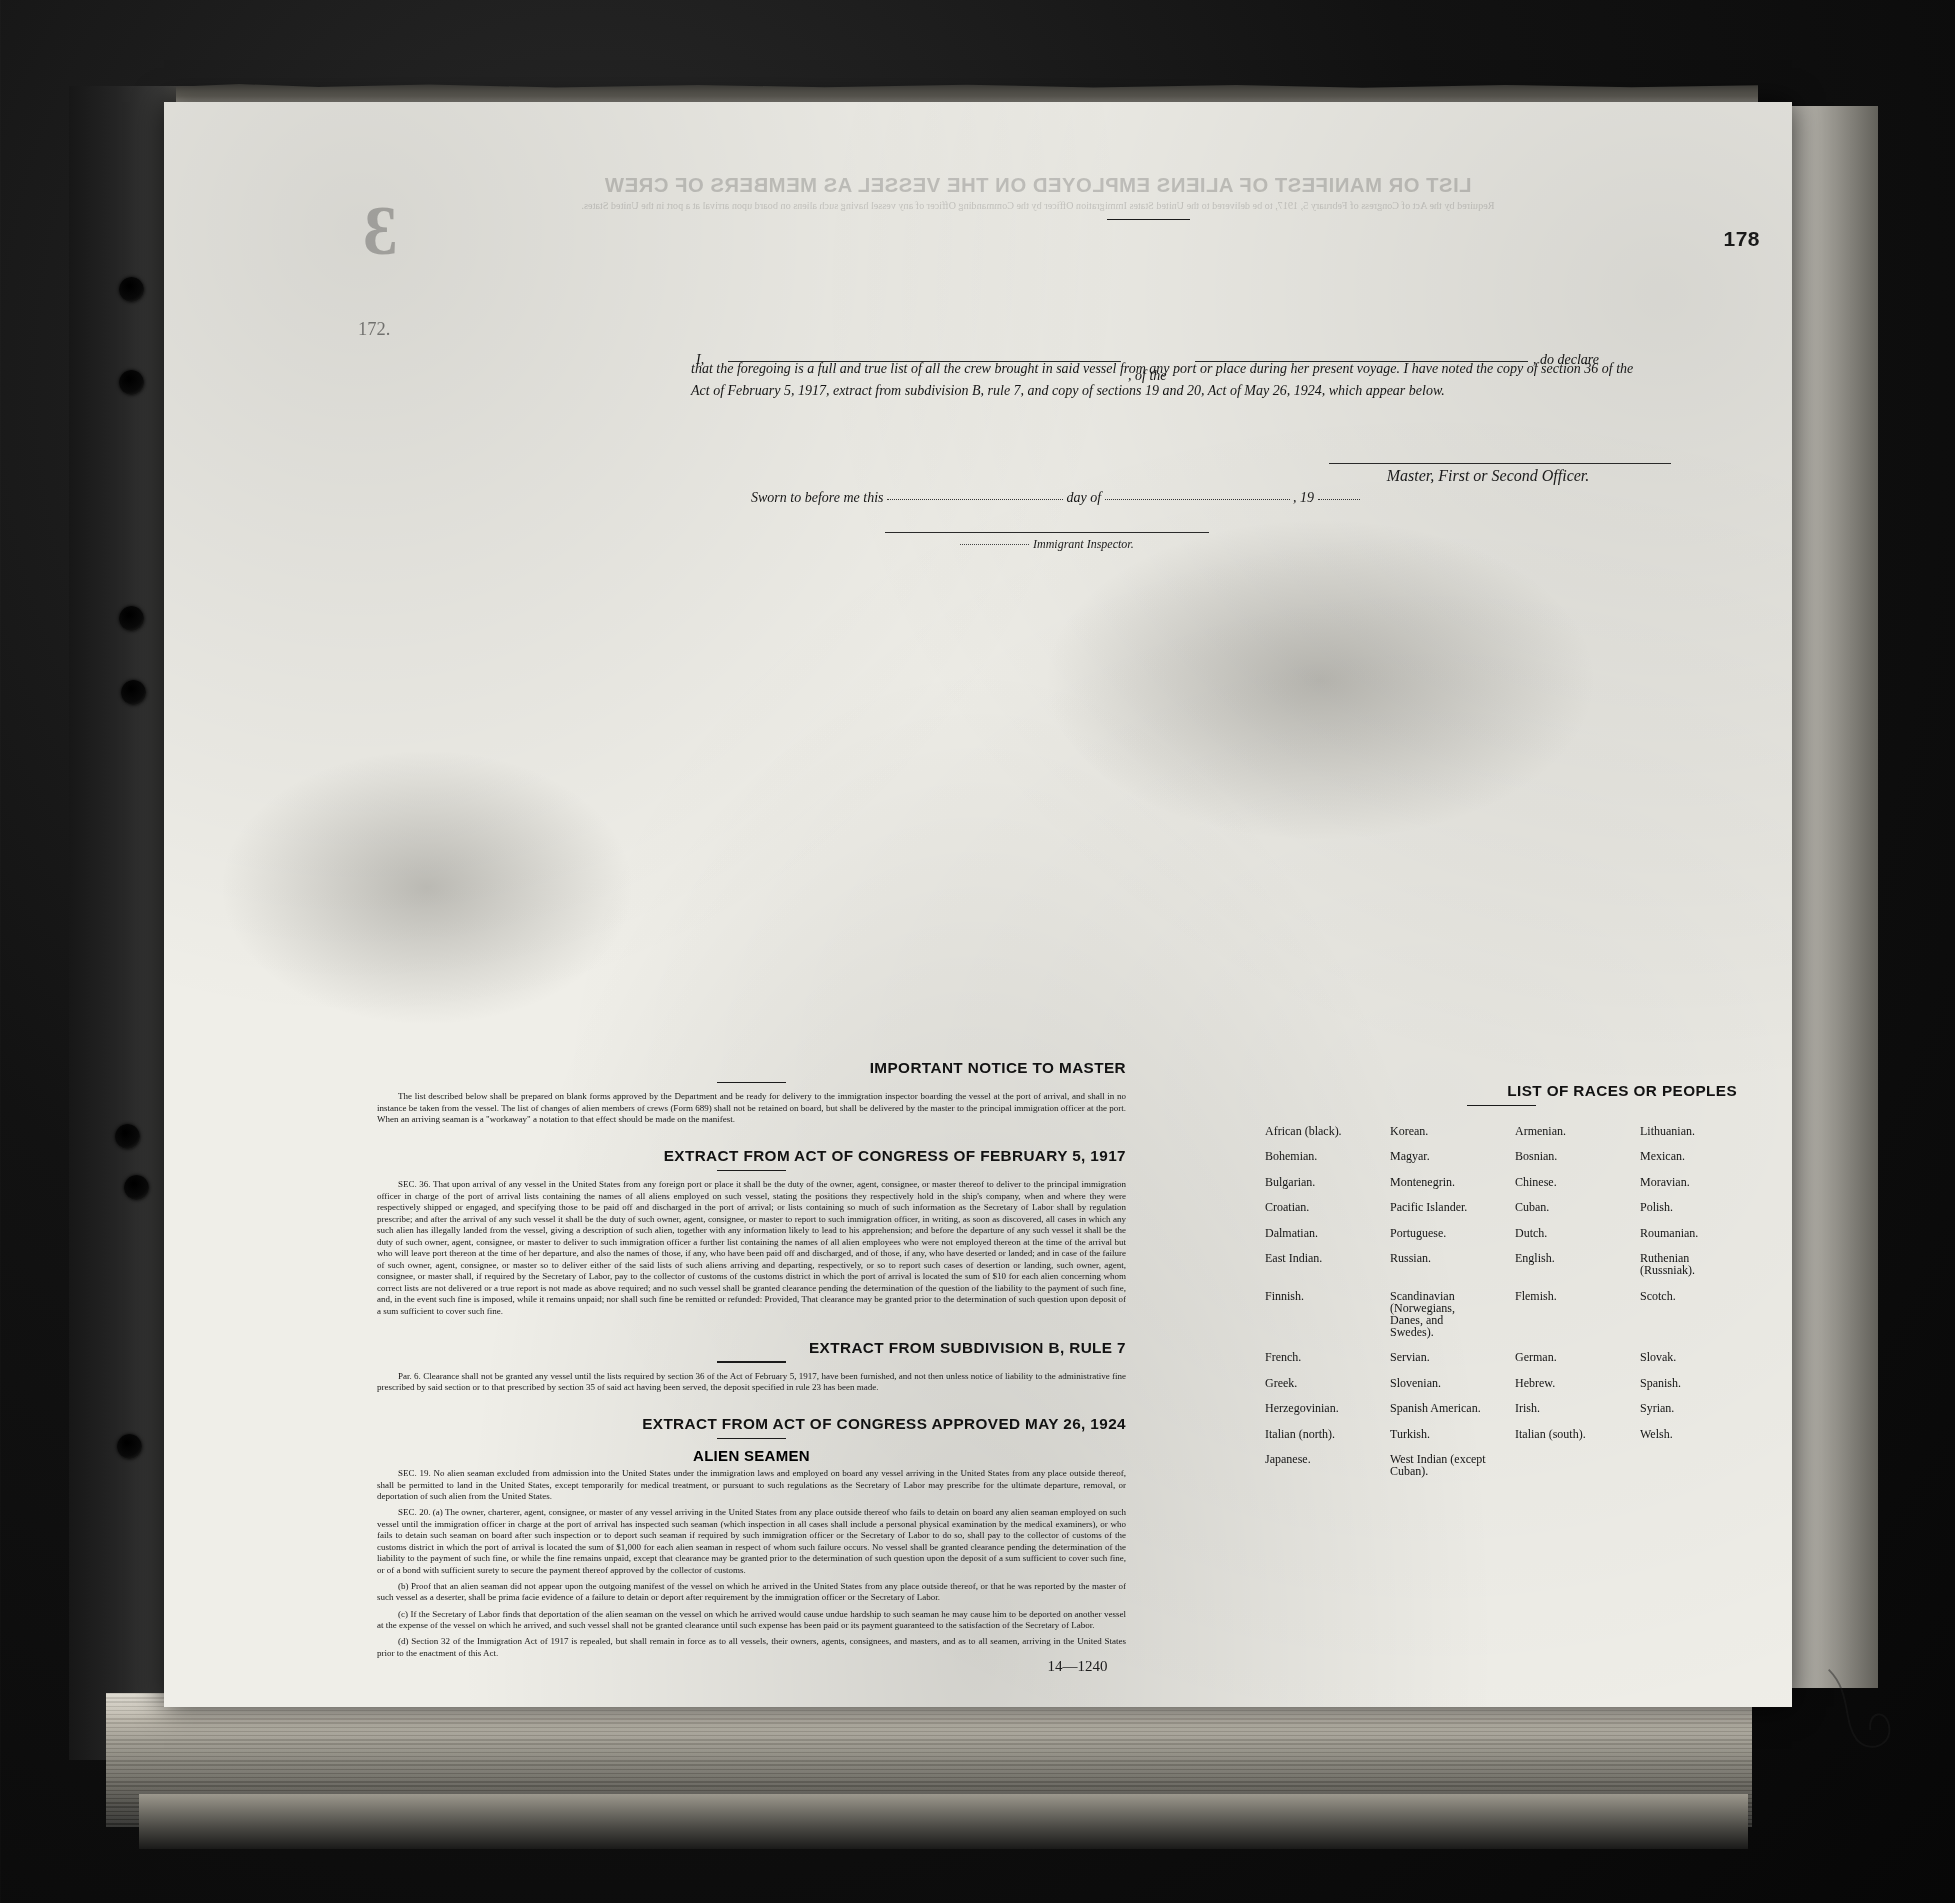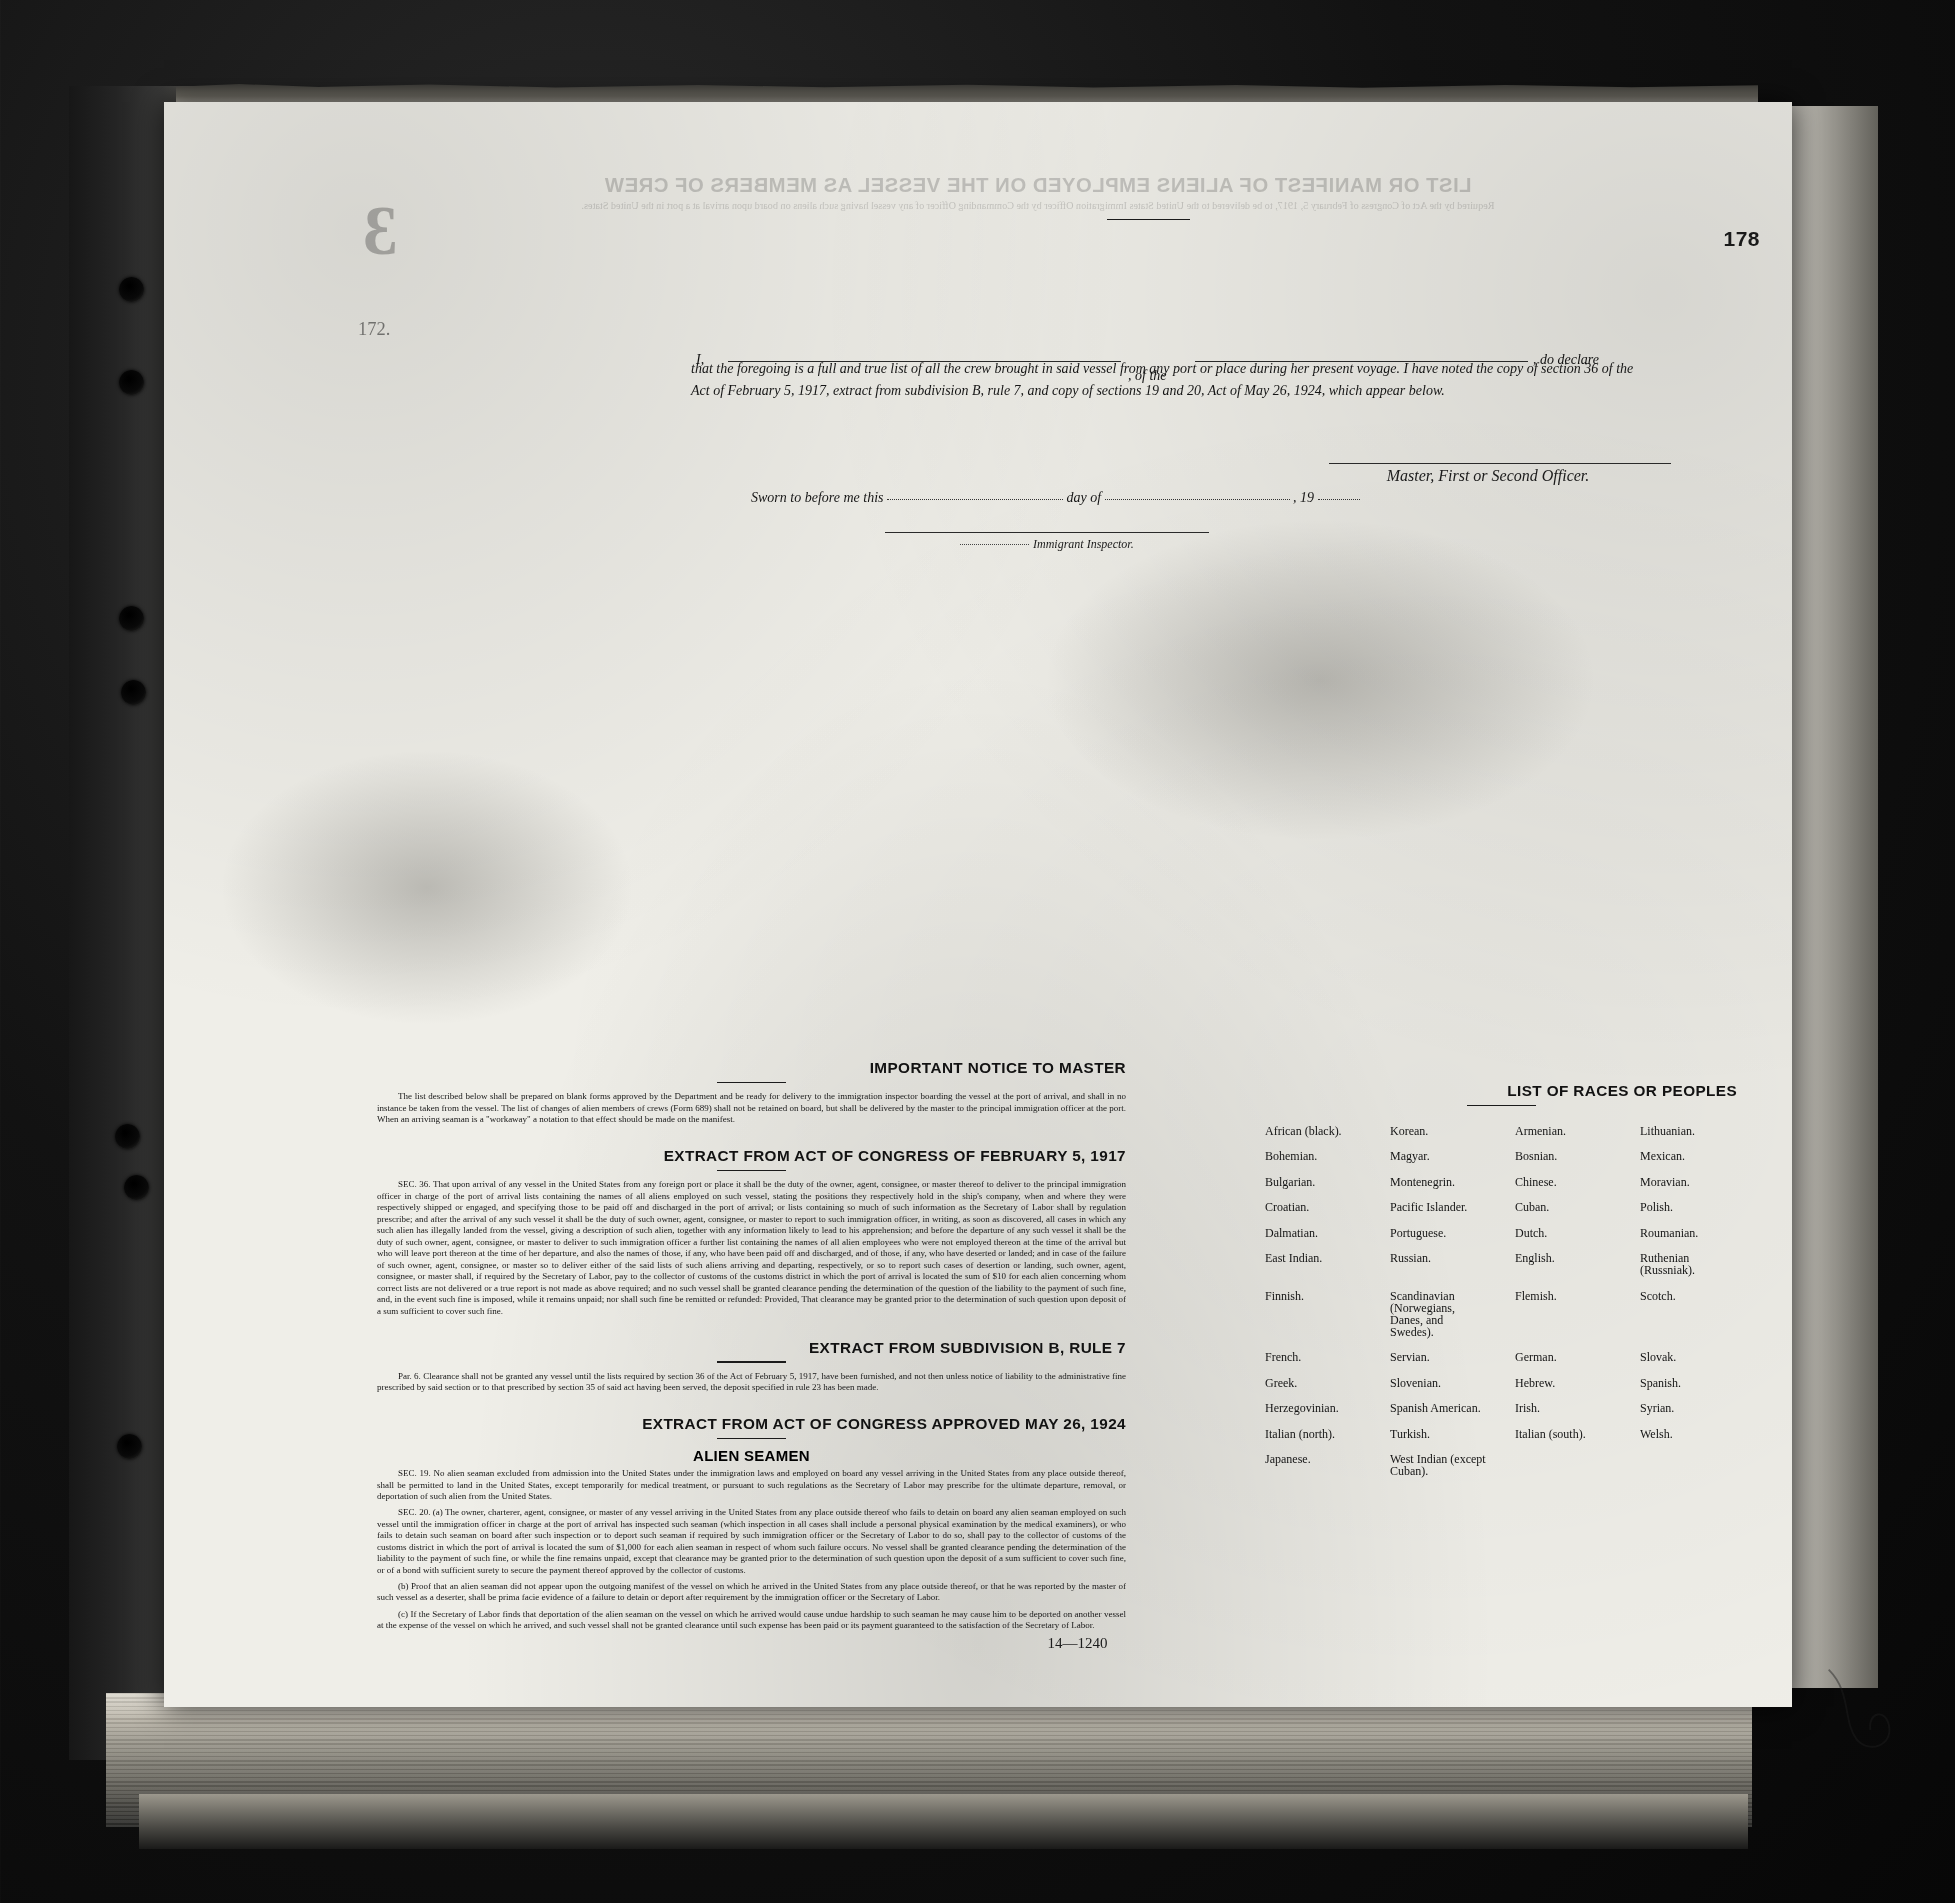--- a/index.html
+++ b/index.html
@@ -412,20 +412,21 @@
 
     <div class="section-gap"></div>
 
     <div class="col-heading">EXTRACT FROM ACT OF CONGRESS APPROVED MAY 26, 1924</div>
     <div class="col-heading-rule"></div>
     <div class="small-center">ALIEN SEAMEN</div>
     <p class="body-para">SEC. 19. No alien seaman excluded from admission into the United States under the immigration laws and employed on board any vessel arriving in the United States from any place outside thereof, shall be permitted to land in the United States, except temporarily for medical treatment, or pursuant to such regulations as the Secretary of Labor may prescribe for the ultimate departure, removal, or deportation of such alien from the United States.</p>
     <p class="body-para">SEC. 20. (a) The owner, charterer, agent, consignee, or master of any vessel arriving in the United States from any place outside thereof who fails to detain on board any alien seaman employed on such vessel until the immigration officer in charge at the port of arrival has inspected such seaman (which inspection in all cases shall include a personal physical examination by the medical examiners), or who fails to detain such seaman on board after such inspection or to deport such seaman if required by such immigration officer or the Secretary of Labor to do so, shall pay to the collector of customs of the customs district in which the port of arrival is located the sum of $1,000 for each alien seaman in respect of whom such failure occurs.   No vessel shall be granted clearance pending the determination of the liability to the payment of such fine, or while the fine remains unpaid, except that clearance may be granted prior to the determination of such question upon the deposit of a sum sufficient to cover such fine, or of a bond with sufficient surety to secure the payment thereof approved by the collector of customs.</p>
     <p class="body-para">(b) Proof that an alien seaman did not appear upon the outgoing manifest of the vessel on which he arrived in the United States from any place outside thereof, or that he was reported by the master of such vessel as a deserter, shall be prima facie evidence of a failure to detain or deport after requirement by the immigration officer or the Secretary of Labor.</p>
     <p class="body-para">(c) If the Secretary of Labor finds that deportation of the alien seaman on the vessel on which he arrived would cause undue hardship to such seaman he may cause him to be deported on another vessel at the expense of the vessel on which he arrived, and such vessel shall not be granted clearance until such expense has been paid or its payment guaranteed to the satisfaction of the Secretary of Labor.</p>
+    <p class="body-para" style="margin-bottom:0">(d) Section 32 of the Immigration Act of 1917 is repealed, but shall remain in force as to all vessels, their owners, agents, consignees, and masters, and as to all seamen, arriving in the United States prior to the enactment of this Act.</p>
     <div id="form-code">14—1240</div>
   </div>
 
   <div id="races-column">
     <div class="col-heading">LIST OF RACES OR PEOPLES</div>
     <div class="col-heading-rule"></div>
     <div id="races-grid">
       <div class="race-item">African (black).</div>
       <div class="race-item">Korean.</div>
       <div class="race-item">Armenian.</div>

